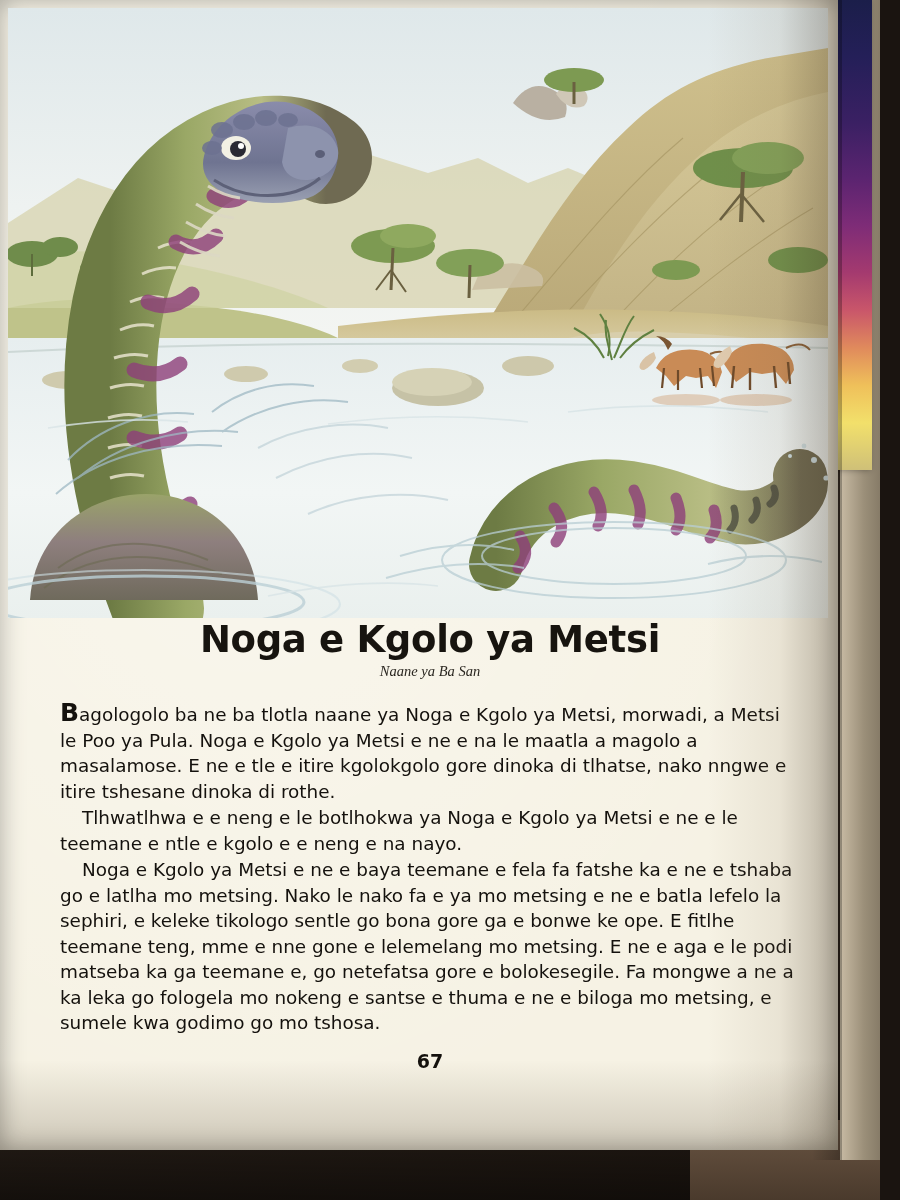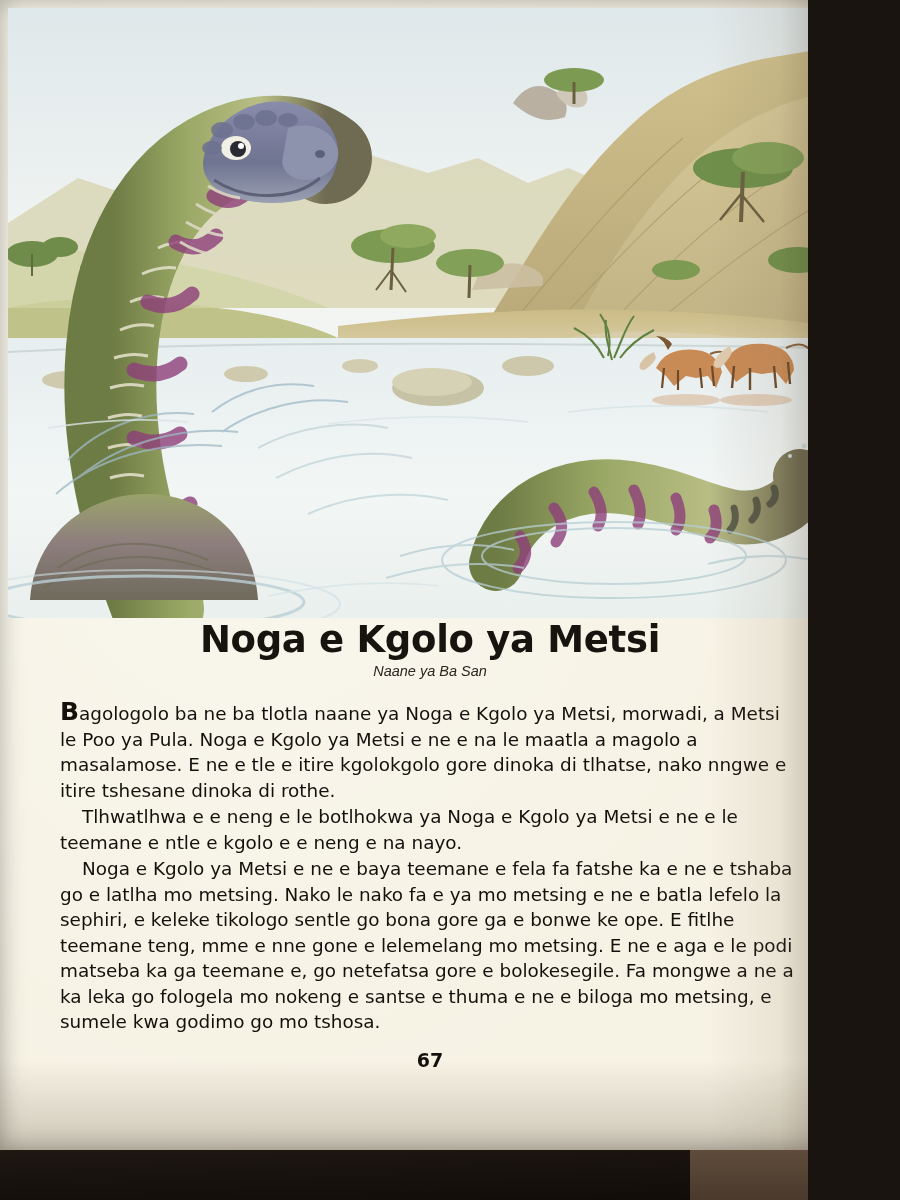--- a/index.html
+++ b/index.html
@@ -10,21 +10,21 @@
   body {
     width: 900px;
     height: 1200px;
     overflow: hidden;
     font-family: "Liberation Sans", sans-serif;
   }
 
   
   .photo {
     position: relative;
-    width: 808px;
+    width: 880px;
     height: 1200px;
     background: #1d4ed8;
     overflow: hidden;
   }
 
   
   .table-bg {
     position: absolute;
     inset: 0;
     background:
@@ -117,21 +117,21 @@
   .title {
     font-family: "DejaVu Sans", sans-serif;
     font-weight: 700;
     font-size: 37px;
     letter-spacing: -.3px;
     text-align: center;
     color: #17140f;
     margin: 0 0 2px 0;
   }
   .subtitle {
-    font-family: Liberation Sans, sans-serif;
+    font-family: Liberation Serif, serif;
     font-style: italic;
     font-size: 14.5px;
     text-align: center;
     color: #2a2620;
     margin: 0 0 20px 0;
   }
   .body p {
     margin: 0 0 1px 0;
     font-family: "DejaVu Sans", sans-serif;
     font-size: 18.4px;

